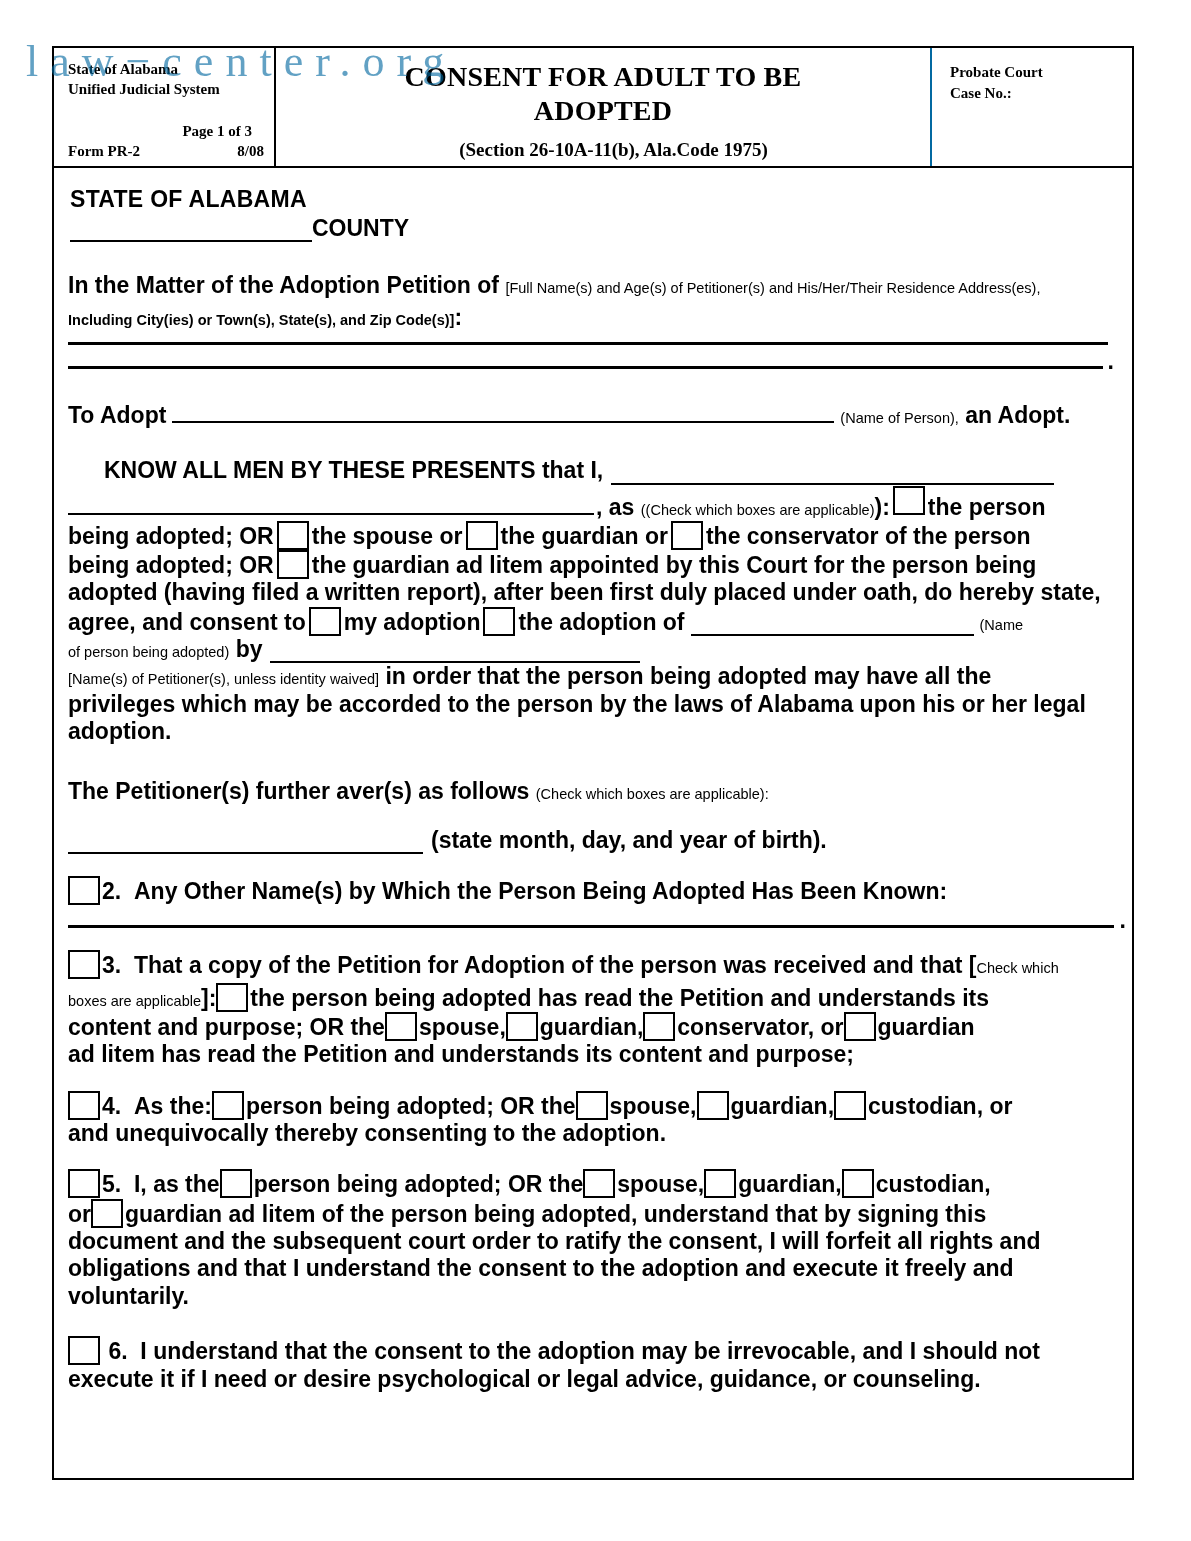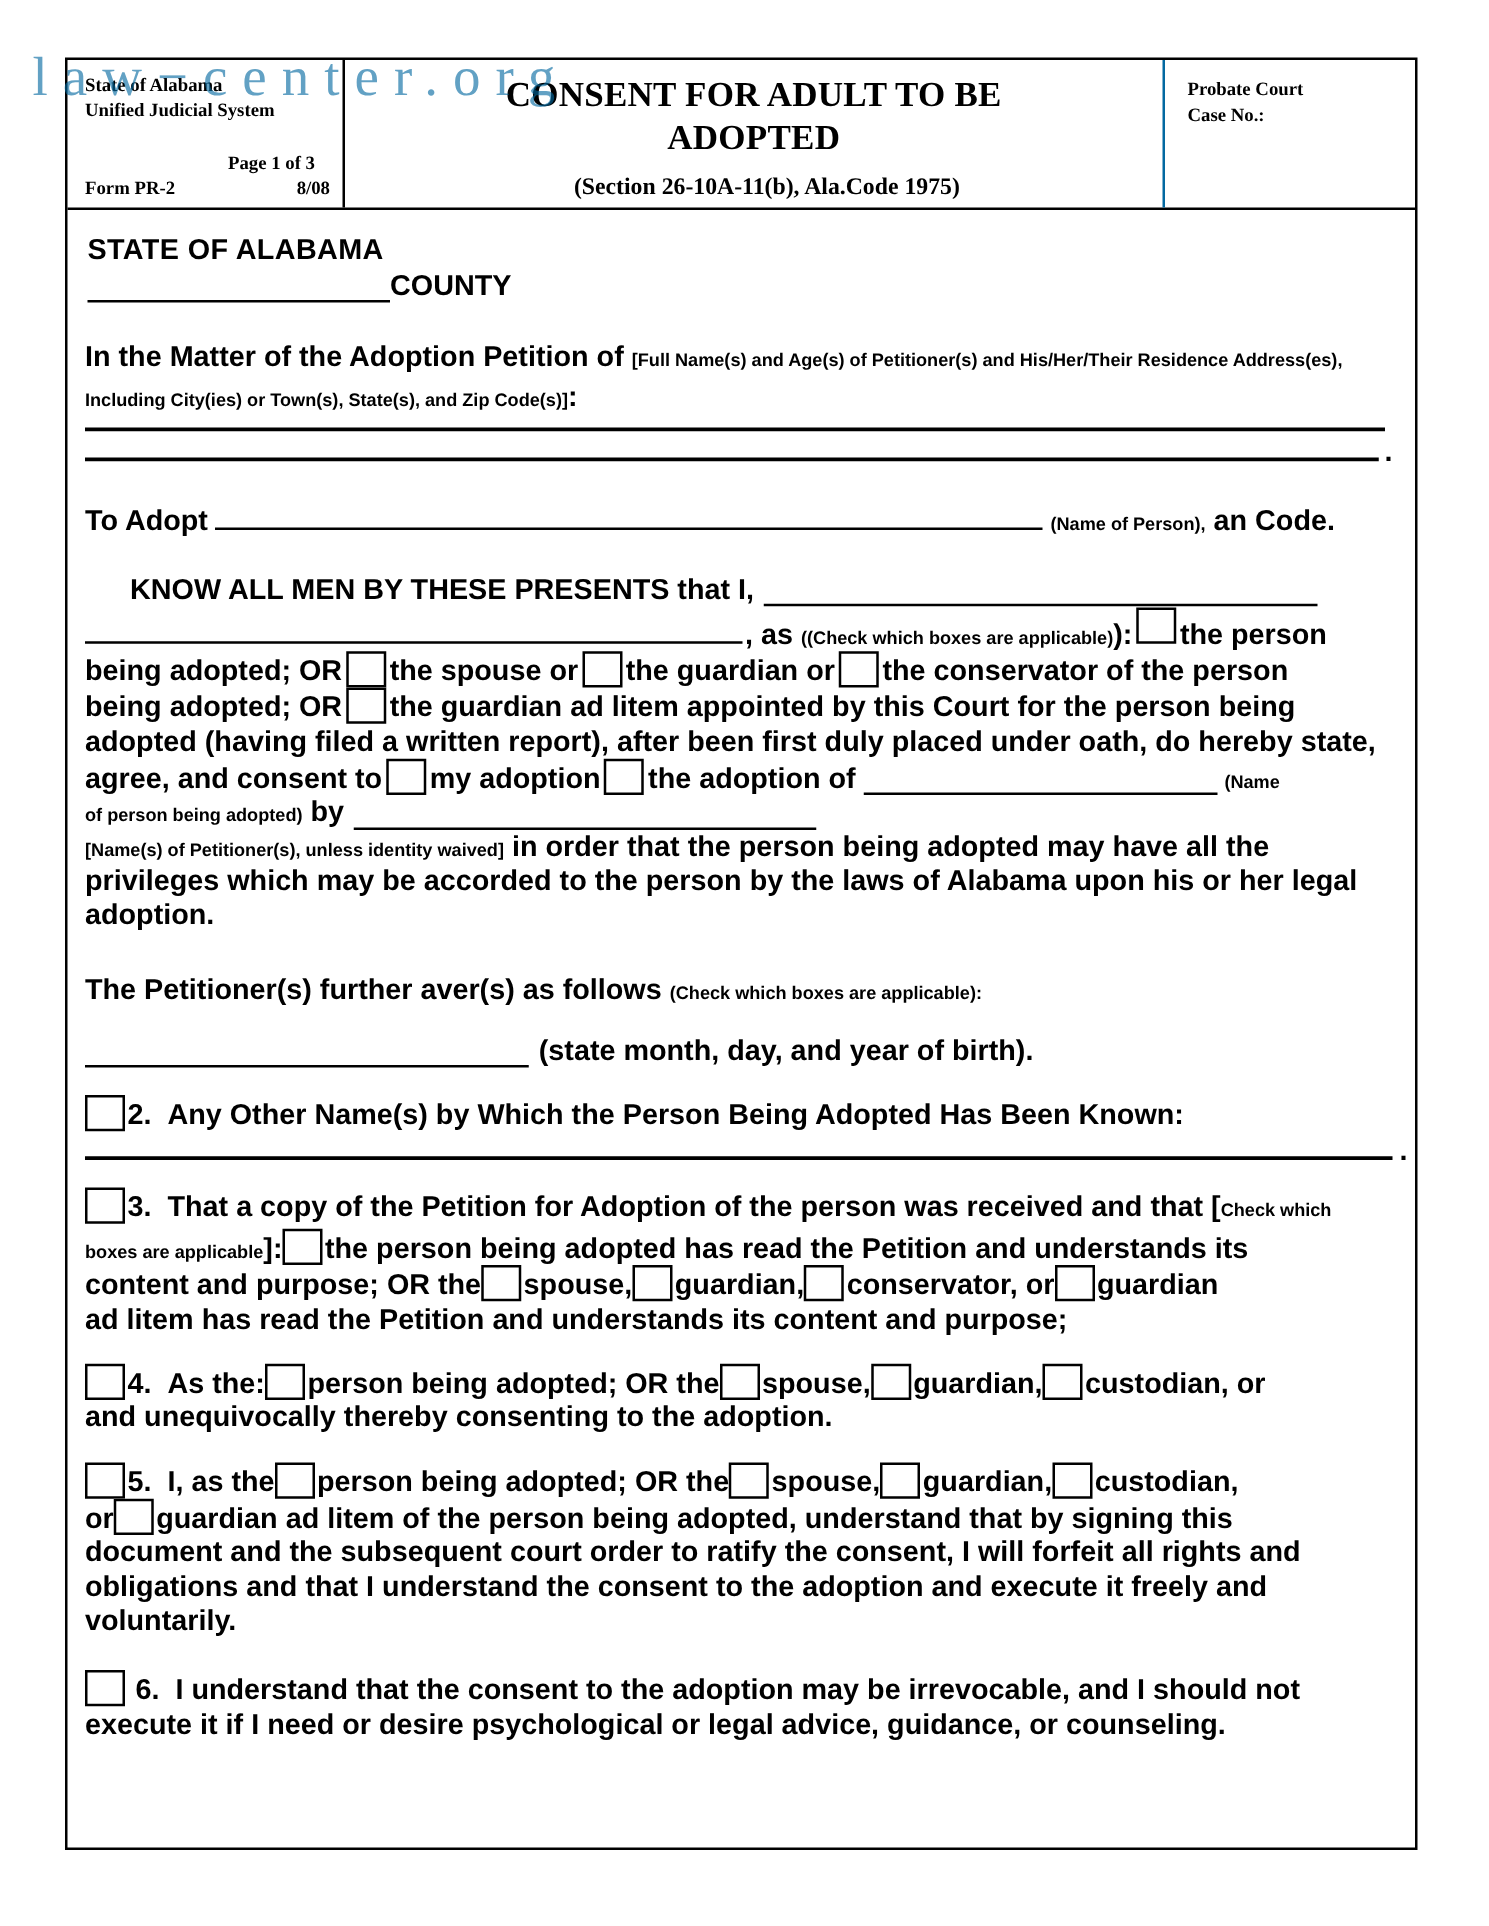--- a/index.html
+++ b/index.html
@@ -95,21 +95,21 @@
     font-size: 15px;
     line-height: 1.4;
   }
 
   
   #body {
     padding: 18px 14px 0 14px;
     font-weight: bold;
   }
   .blk { font-size: 23px; line-height: 1.16; font-weight: bold; }
-  .sm  { font-size: 14.5px; font-weight: bold; }
+  .sm  { font-size: 14.5px; font-weight: normal; }
 
   #state-line {
     font-size: 23px;
     margin-left: 2px;
     letter-spacing: 0.3px;
   }
   #county-line {
     font-size: 23px;
     margin-top: 2px;
     margin-left: 2px;
@@ -233,21 +233,21 @@
       <div id="matter-l2">
         <span>Including City(ies) or Town(s), State(s), and Zip Code(s)]</span><span class="blk">:</span>
       </div>
       <div id="matter-rule1"></div>
       <div id="matter-rule2">
         <span id="matter-period">.</span>
       </div>
     </div>
 
     <div id="toadopt">
-      <span>To Adopt</span><span class="ul"></span><span class="sm">(Name of Person),</span>&nbsp;<span>an Code.</span>
+      <span>To Adopt</span><span class="ul"></span><span class="sm">(Name of Person),</span>&nbsp;<span>an Adopt.</span>
     </div>
 
     <div id="know">
       <div id="know-l1">
         <span>KNOW ALL MEN BY THESE PRESENTS that I,</span><span class="ul"></span>
       </div>
       <div id="know-l2">
         <span class="ul"></span><span>, as</span>&nbsp;<span class="sm">(</span><span class="sm">(Check which boxes are applicable)</span><span>)</span><span>:</span><span class="cbx"></span><span>the person</span>
       </div>
     </div>

